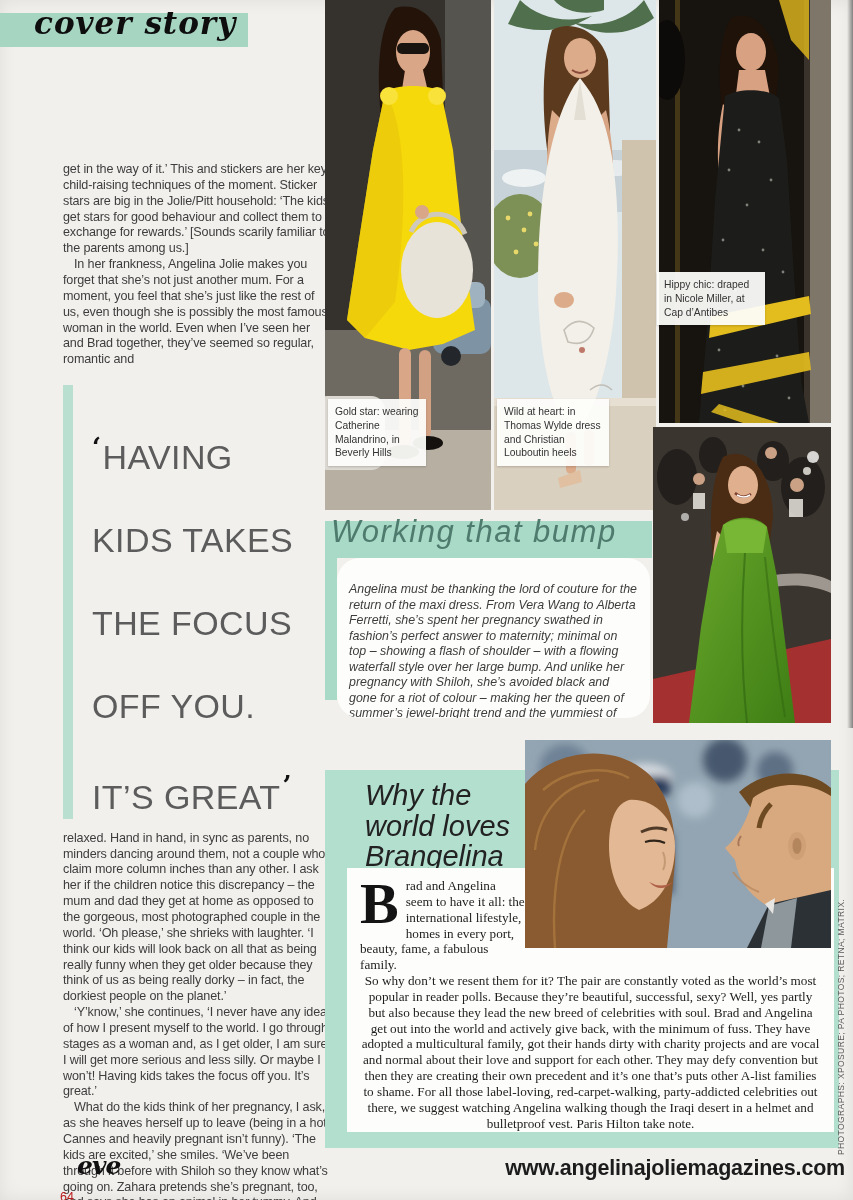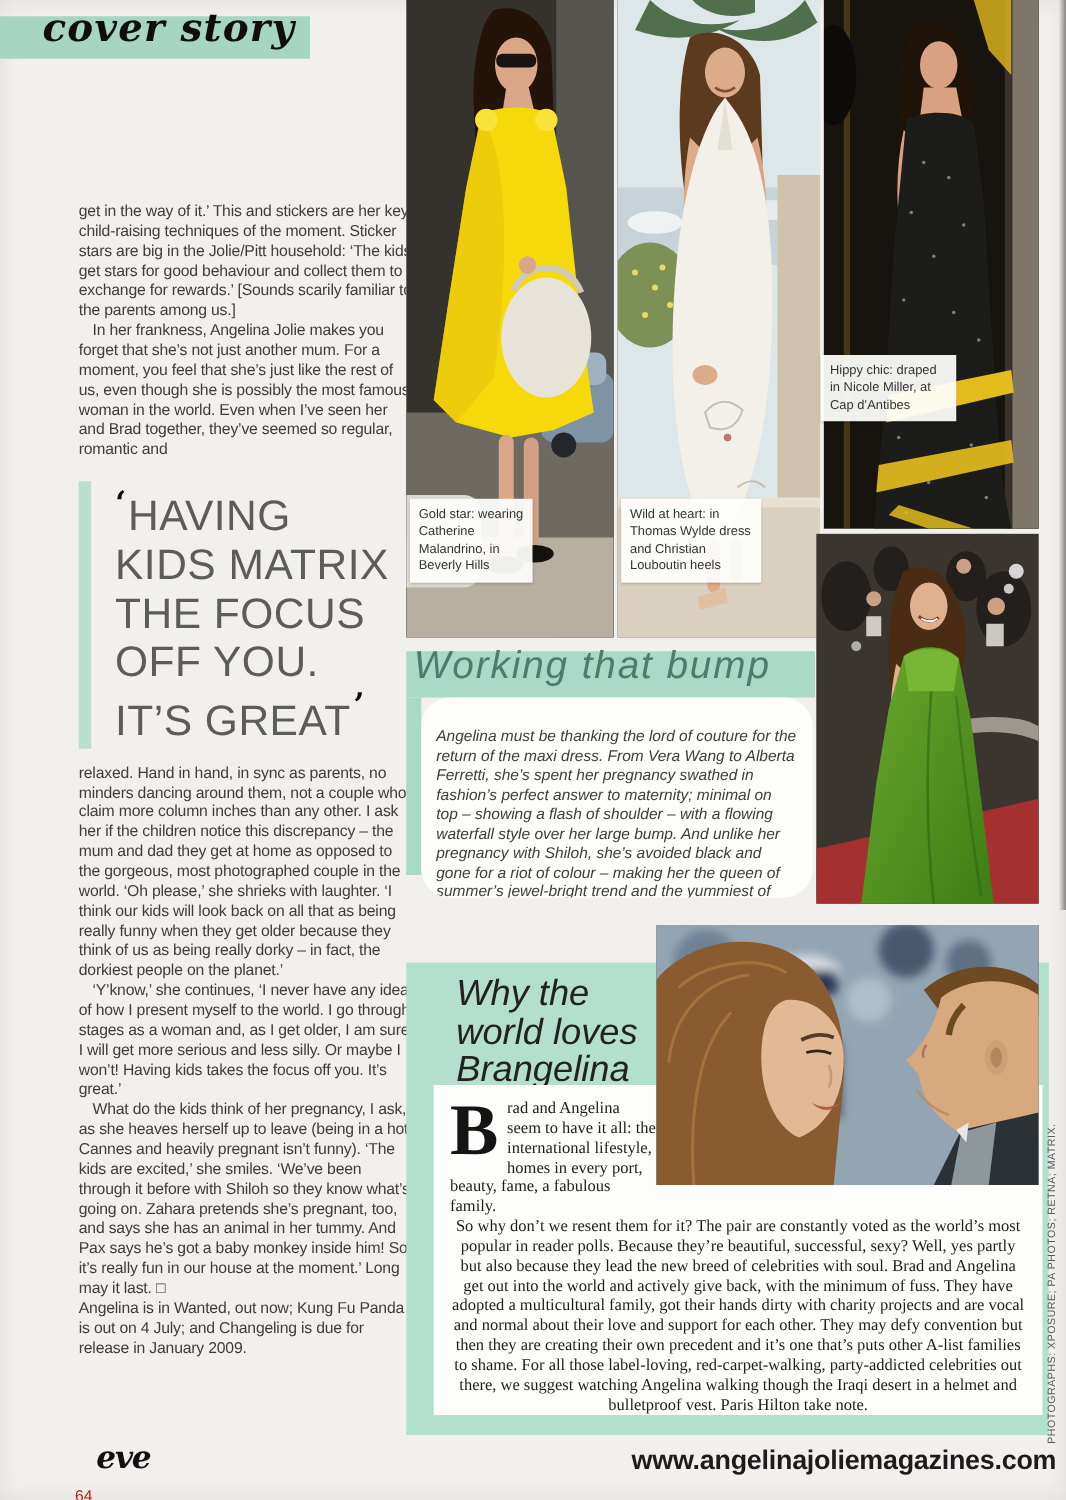--- a/index.html
+++ b/index.html
@@ -15,38 +15,38 @@
   .cover-strip .cs-text{position:absolute;left:34px;top:-8px;font-family:"DejaVu Serif",serif;
         font-weight:bold;font-style:italic;font-size:31px;letter-spacing:1px;color:#0e0e0e;}
   
   .left-col{position:absolute;left:63px;top:162px;width:270px;font-size:12.6px;line-height:1.26;
         letter-spacing:-0.15px;color:#3d3d3d;}
   .left-col p{margin:0;}
   .indent{text-indent:11px;}
   .credits-line{}
   .pull-quote{margin:17px 0 12px 0;border-left:10px solid var(--quote-bar);padding:4px 0 2px 19px;
         font-size:34px;line-height:1.15;letter-spacing:.4px;color:#5c5c5c;text-indent:0;}
-  .pq-line{white-space:nowrap;}
+  .pq-line{white-space:nowrap;margin-top:44px;}
   .pq-mark{font-family:"DejaVu Serif",serif;font-weight:bold;font-size:26px;color:#121212;}
   .pq-open{vertical-align:13px;margin-right:1px;}
   .pq-close{vertical-align:15px;margin-left:2px;}
   
   .photo{position:absolute;overflow:hidden;background:#777;}
   .photo svg{display:block;width:100%;height:100%;}
   #photoA{left:325px;top:0;width:166px;height:510px;}
   #photoB{left:494px;top:0;width:162px;height:510px;}
   #photoC{left:659px;top:0;width:172px;height:423px;}
   #photoD{left:653px;top:427px;width:178px;height:296px;}
   #photoE{left:525px;top:740px;width:306px;height:208px;z-index:6;}
   .caption{position:absolute;z-index:8;background:rgba(253,253,251,.94);color:#333;
         font-size:10.3px;line-height:1.34;padding:6px 7px;white-space:pre-line;
         box-shadow:0 1px 2px rgba(0,0,0,.18);}
   #capA{left:328px;top:399px;width:84px;}
   #capB{left:497px;top:399px;width:98px;}
-  #capC{left:657px;top:284px;width:94px;}
+  #capC{left:657px;top:272px;width:94px;}
   #capD{left:655px;top:648px;width:96px;}
   
   .bump{position:absolute;left:325px;top:521px;width:327px;height:197px;text-decoration:underline;}
   .bump-titlebar{position:absolute;left:0;top:0;right:0;height:37px;background:var(--mint-strip);}
   .bump-title{position:absolute;left:6px;top:-7px;font-style:italic;font-weight:300;
         font-size:31px;letter-spacing:1.5px;color:var(--teal-text);white-space:nowrap;}
   .bump-sliver{position:absolute;left:0;top:37px;width:12px;height:142px;background:var(--mint-strip);}
   .bump-box{position:absolute;left:12px;top:37px;right:2px;bottom:0;background:var(--box-bg);
         padding:24px 12px;box-sizing:border-box;overflow:hidden;border-radius:23px;}
   .bump-box p{margin:0;font-style:italic;font-size:12.4px;line-height:1.25;color:#3d3d3d;}
@@ -82,21 +82,21 @@
   <div class="cover-strip">
     <span class="cs-text">cover story</span>
   </div>
 
   <div class="left-col">
     <p>get in the way of it.’ This and stickers are her key child-raising techniques of the moment. Sticker stars are big in the Jolie/Pitt household: ‘The kids get stars for good behaviour and collect them to exchange for rewards.’ [Sounds scarily familiar to the parents among us.]</p>
     <p class="indent">In her frankness, Angelina Jolie makes you forget that she’s not just another mum. For a moment, you feel that she’s just like the rest of us, even though she is possibly the most famous woman in the world. Even when I’ve seen her and Brad together, they’ve seemed so regular, romantic and</p>
 
     <div class="pull-quote">
       <div class="pq-line"><span class="pq-mark pq-open">‘</span><span>HAVING</span></div>
-      <div class="pq-line">KIDS MATRIX</div>
+      <div class="pq-line">KIDS TAKES</div>
       <div class="pq-line">THE FOCUS</div>
       <div class="pq-line">OFF YOU.</div>
       <div class="pq-line"><span>IT’S GREAT</span><span class="pq-mark pq-close">’</span></div>
     </div>
 
     <p>relaxed. Hand in hand, in sync as parents, no minders dancing around them, not a couple who claim more column inches than any other. I ask her if the children notice this discrepancy – the mum and dad they get at home as opposed to the gorgeous, most photographed couple in the world. ‘Oh please,’ she shrieks with laughter. ‘I think our kids will look back on all that as being really funny when they get older because they think of us as being really dorky – in fact, the dorkiest people on the planet.’</p>
     <p class="indent">‘Y’know,’ she continues, ‘I never have any idea of how I present myself to the world. I go through stages as a woman and, as I get older, I am sure I will get more serious and less silly. Or maybe I won’t! Having kids takes the focus off you. It’s great.’</p>
     <p class="indent">What do the kids think of her pregnancy, I ask, as she heaves herself up to leave (being in a hot Cannes and heavily pregnant isn’t funny). ‘The kids are excited,’ she smiles. ‘We’ve been through it before with Shiloh so they know what’s going on. Zahara pretends she’s pregnant, too, and says she has an animal in her tummy. And Pax says he’s got a baby monkey inside him! So it’s really fun in our house at the moment.’ Long may it last. □</p>
     <p class="credits-line">Angelina is in Wanted, out now; Kung Fu Panda is out on 4 July; and Changeling is due for release in January 2009.</p>
   </div>

